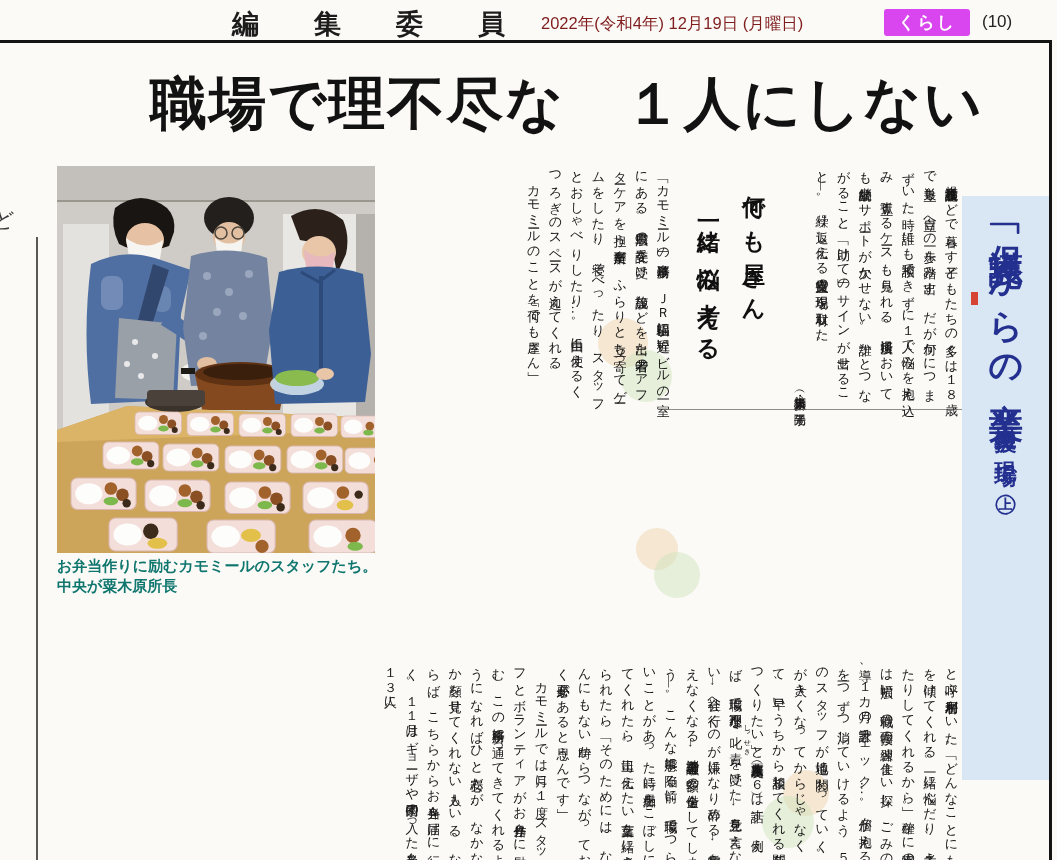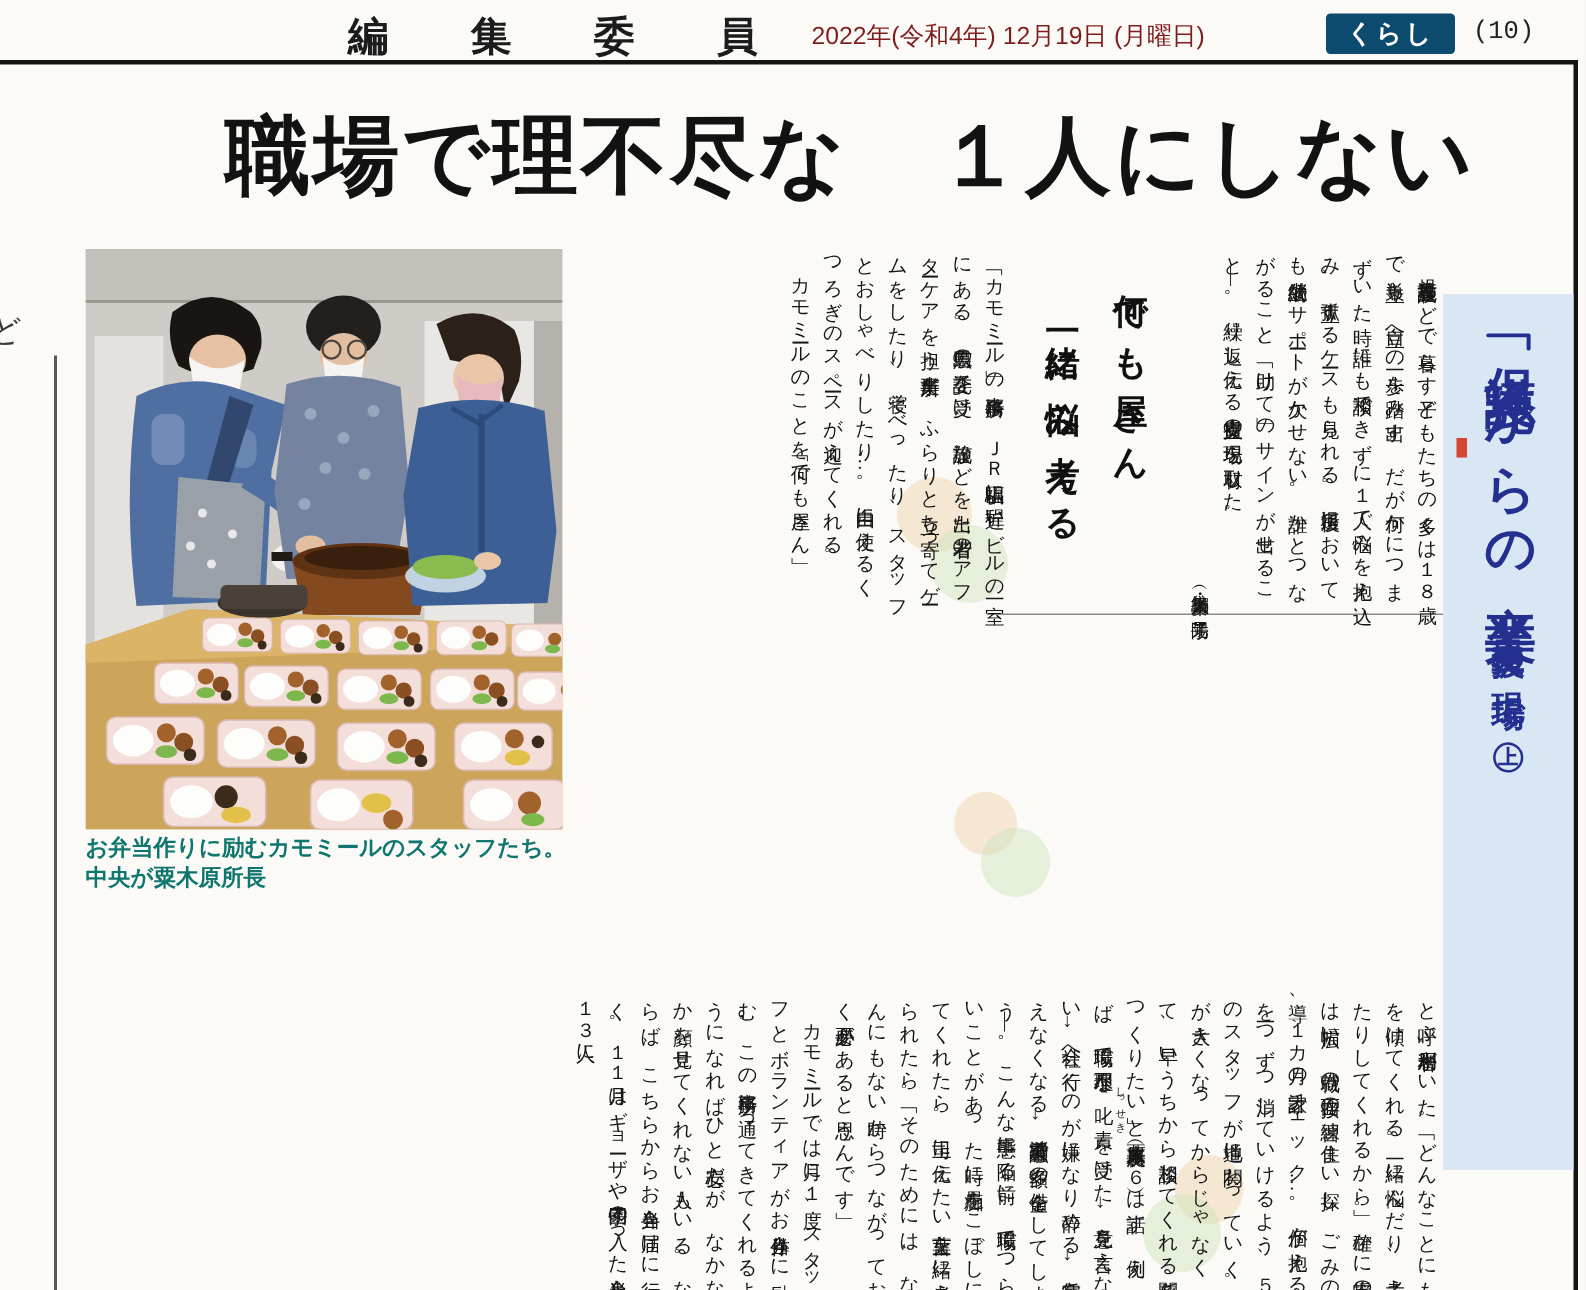--- a/index.html
+++ b/index.html
@@ -4,25 +4,25 @@
 <style>
   html,body{margin:0;padding:0;}
   body{background:#e9e7e3;font-family:"Liberation Serif",serif;}
   #page{position:relative;width:1057px;height:860px;background:#fbfaf7;overflow:hidden;}
 
   
   .masthead{position:absolute;left:232px;top:6px;font-size:27px;font-weight:700;
     letter-spacing:55px;color:#1c1c1c;font-family:"Liberation Serif",serif;white-space:nowrap;}
   .dateline{position:absolute;left:541px;top:13px;font-size:16.5px;color:#7f1d1d;
     font-family:"Liberation Sans",sans-serif;white-space:nowrap;}
-  .section-badge{position:absolute;left:884px;top:9px;background:#0c4a6e;color:#fff;
+  .section-badge{position:absolute;left:884px;top:9px;background:#d946ef;color:#fff;
     font-family:"Liberation Sans",sans-serif;font-weight:700;font-size:17px;
     padding:2px 14px;border-radius:3px;letter-spacing:2px;}
   .page-num{position:absolute;left:982px;top:12px;font-size:17px;color:#222;
-    font-family:Liberation Mono, monospace;}
+    font-family:Liberation Sans, sans-serif;}
 
   
   .rule-top{position:absolute;left:0;top:40px;width:1052px;height:3px;background:#141414;}
   .rule-right{position:absolute;left:1049px;top:40px;width:3px;height:820px;background:#141414;}
   .rule-left{position:absolute;left:36px;top:237px;width:2px;height:623px;background:#5b5854;}
   .lede-divider{position:absolute;left:658px;top:409px;width:304px;height:1px;background:#8f8c88;}
   .edge-char{position:absolute;left:-7px;top:206px;font-size:21px;color:#3a3a3a;}
 
   
   .headline{position:absolute;left:150px;top:66px;width:780px;text-align:center;

